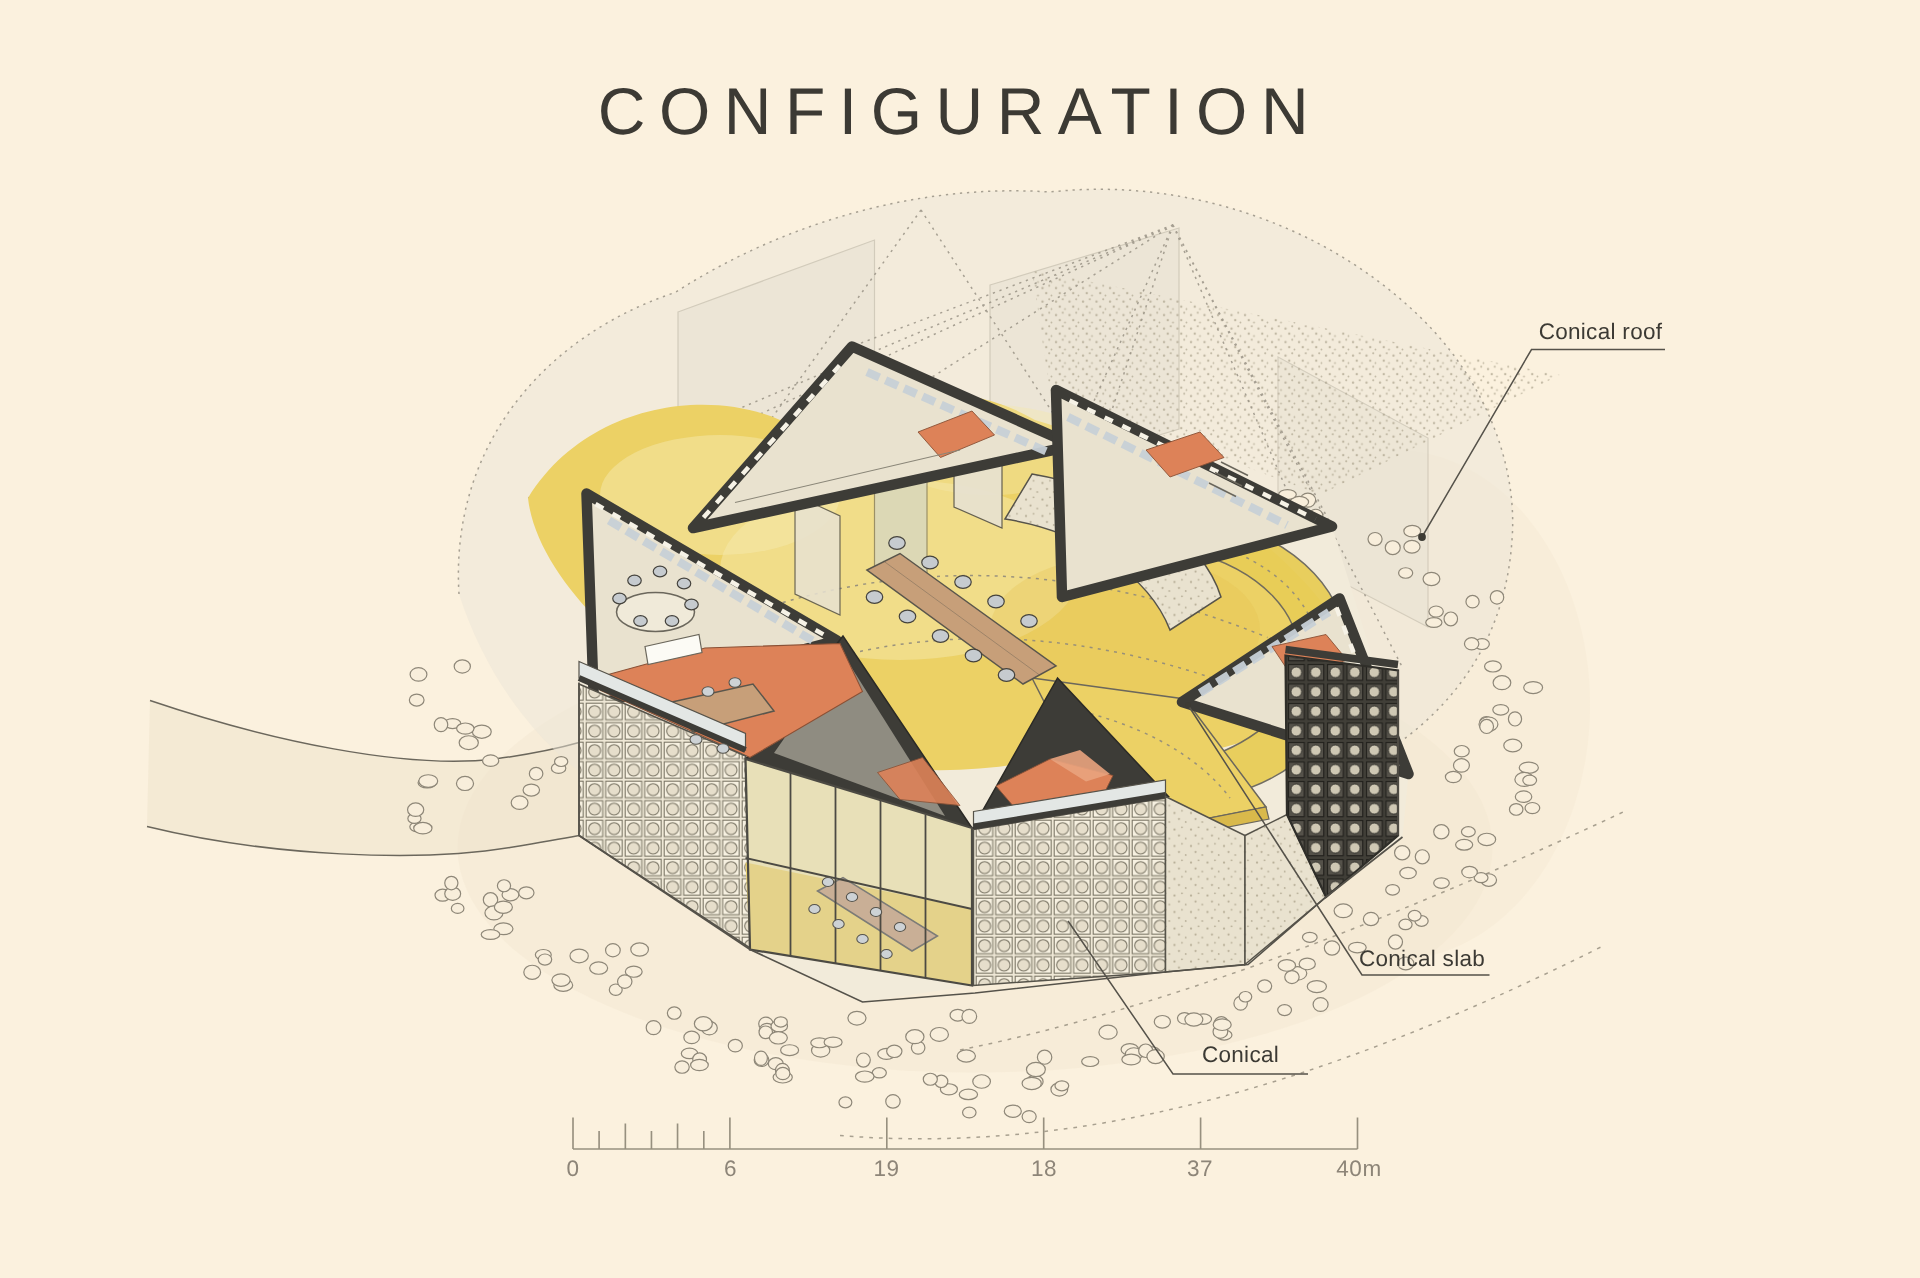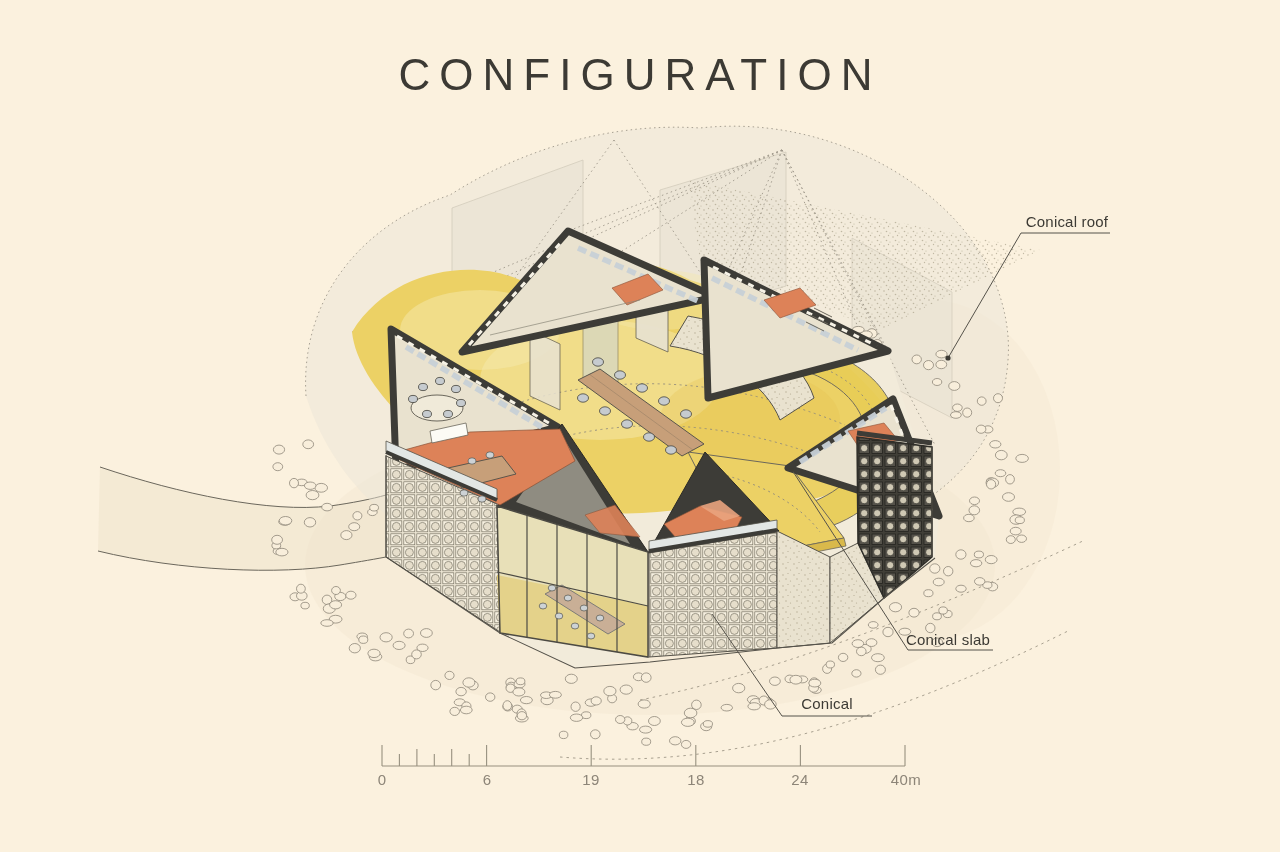--- a/index.html
+++ b/index.html
@@ -452,16 +452,16 @@
 
 <h1 class="title">CONFIGURATION</h1>
 <div class="ann" id="ann-conical">Conical roof</div>
 <div class="ann" id="ann-floating">Conical slab</div>
 <div class="ann" id="ann-volume">Conical</div>
 
 <span class="scale-num" style="left:382px">0</span>
 <span class="scale-num" style="left:487px">6</span>
 <span class="scale-num" style="left:591px">19</span>
 <span class="scale-num" style="left:696px">18</span>
-<span class="scale-num" style="left:800px">24</span>
+<span class="scale-num" style="left:800px">37</span>
 <span class="scale-num" style="left:906px">40m</span>
 
 </div>
 
 </body></html>

